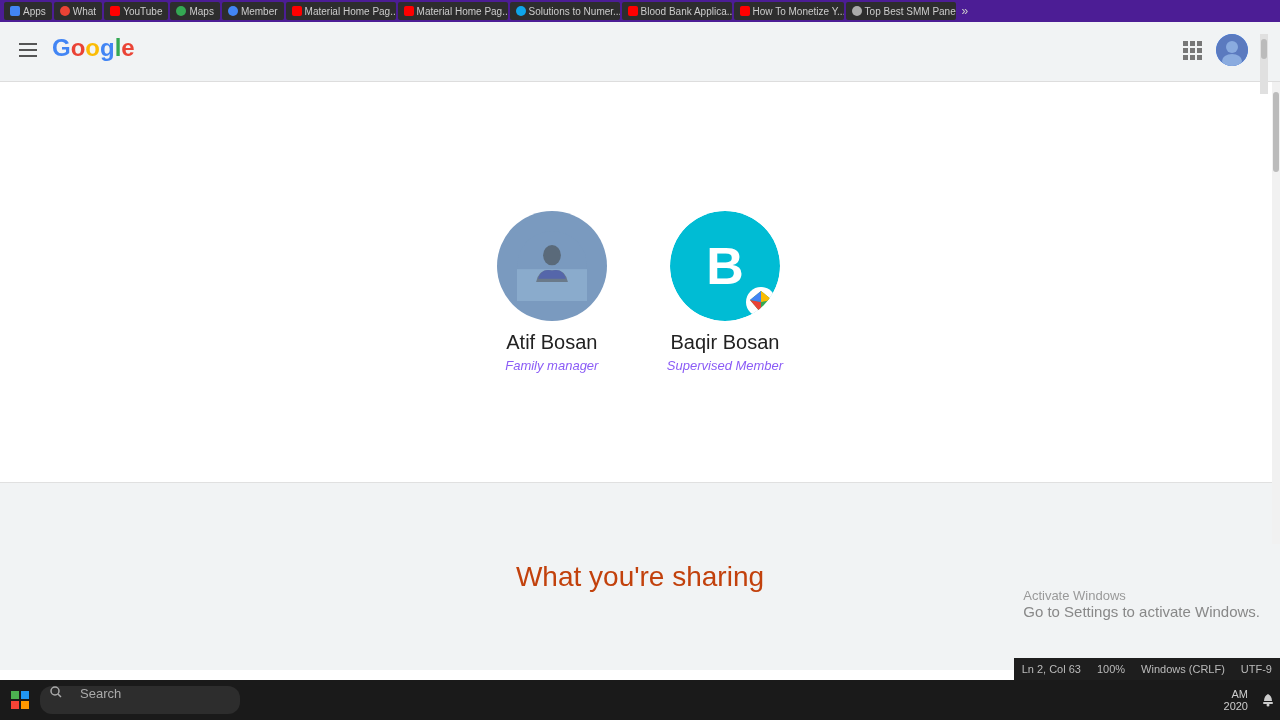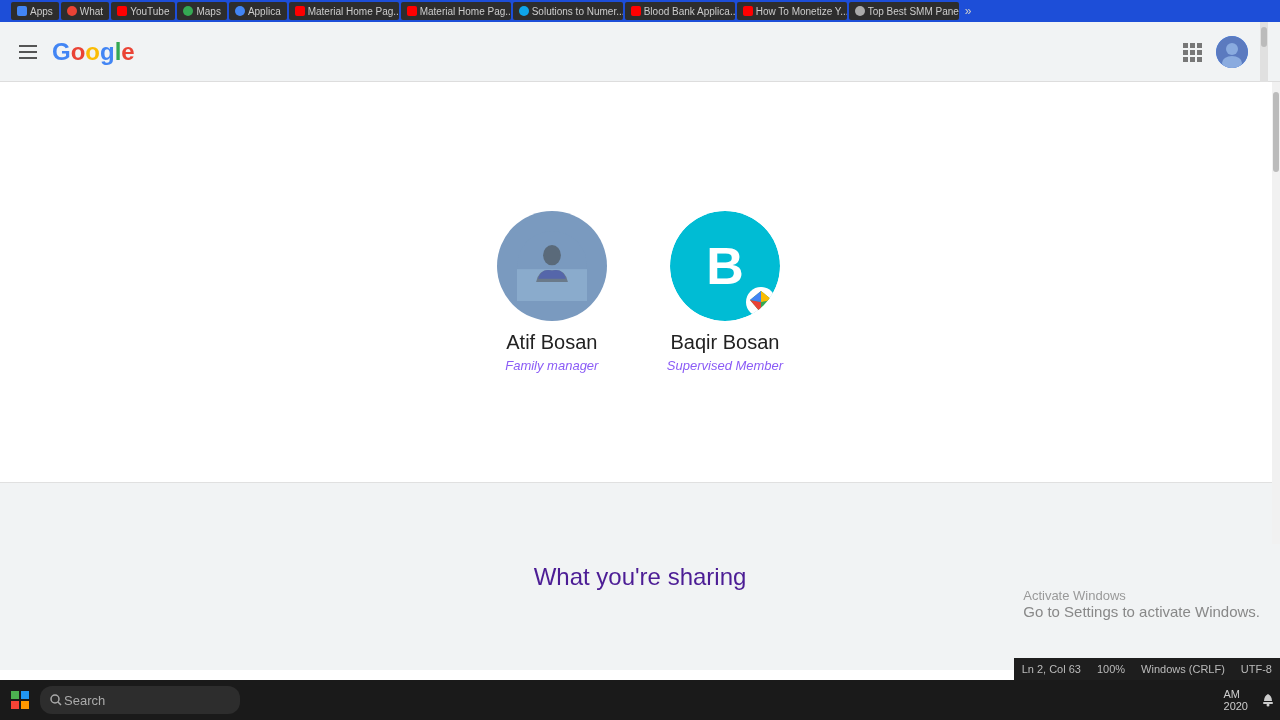--- a/index.html
+++ b/index.html
@@ -1,24 +1,24 @@
 <!DOCTYPE html>
 <html><head>
   <meta charset="utf-8">
   <style>
     * { margin: 0; padding: 0; box-sizing: border-box; }
     body { font-family: Arial, sans-serif; width: 1280px; height: 720px; overflow: hidden; background: #fff; }
 
     
     .taskbar-top {
       height: 22px;
-      background: #1d4ed8;
-      display: flex;
-      align-items: center;
-      padding: 0 11px;
+      background: #4c1d95;
+      display: flex;
+      align-items: center;
+      padding: 0 4px;
       gap: 2px;
     }
     .tab-item {
       display: flex;
       align-items: center;
       gap: 3px;
       background: #2d2d2d;
       color: #ccc;
       font-size: 10px;
       padding: 2px 6px;
@@ -34,22 +34,22 @@
       font-size: 12px;
       padding: 0 4px;
     }
 
     
     .chrome-header {
       height: 60px;
       background: #f1f3f4;
       border-bottom: 1px solid #ddd;
       display: flex;
-      align-items: center;
-      padding: 0 12px;
+      align-items: flex-start;
+      padding: 12px 12px;
       gap: 8px;
     }
     .menu-icon {
       width: 32px;
       height: 32px;
       display: flex;
       flex-direction: column;
       justify-content: center;
       align-items: center;
       gap: 4px;
@@ -188,22 +188,22 @@
     .bottom-section {
       background: #f1f3f4;
       height: 188px;
       display: flex;
       flex-direction: column;
       align-items: center;
       justify-content: center;
       border-top: 1px solid #e0e0e0;
     }
     .sharing-title {
-      font-size: 24px;
-      color: #4c1d95;
+      font-size: 28px;
+      color: #c2410c;
       font-weight: 400;
     }
 
     
     .win-taskbar {
       height: 40px;
       background: #1a1a1a;
       display: flex;
       align-items: center;
       padding: 0 4px;
@@ -221,23 +221,22 @@
       justify-content: center;
       color: white;
       font-size: 16px;
     }
     .win-search {
       background: #2d2d2d;
       border-radius: 12px;
       height: 28px;
       width: 200px;
       display: flex;
-      align-items: center;
       padding: 0 10px;
-      gap: 2px;
+      gap: 18px;
       color: #aaa;
       font-size: 13px;
     }
 
     .status-bar {
       position: absolute;
       bottom: 40px;
       right: 0;
       background: #1e1e1e;
       color: #bbb;
@@ -297,21 +296,21 @@
     <div class="tab-item">
       <span style="width:10px;height:10px;background:#FF0000;display:inline-block;border-radius:2px;flex-shrink:0;"></span>
       <span>YouTube</span>
     </div>
     <div class="tab-item">
       <span style="width:10px;height:10px;background:#34A853;display:inline-block;border-radius:50%;flex-shrink:0;"></span>
       <span>Maps</span>
     </div>
     <div class="tab-item">
       <span style="width:10px;height:10px;background:#4285F4;display:inline-block;border-radius:50%;flex-shrink:0;"></span>
-      <span>Applica</span>
+      <span>Member</span>
     </div>
     <div class="tab-item">
       <span style="width:10px;height:10px;background:#FF0000;display:inline-block;border-radius:2px;flex-shrink:0;"></span>
       <span>Material Home Pag...</span>
     </div>
     <div class="tab-item">
       <span style="width:10px;height:10px;background:#FF0000;display:inline-block;border-radius:2px;flex-shrink:0;"></span>
       <span>Material Home Pag...</span>
     </div>
     <div class="tab-item">
@@ -430,21 +429,21 @@
   </div>
 
   <div class="scrollbar-container">
     <div class="scrollbar-thumb"></div>
   </div>
 
   <div class="status-bar">
     <span>Ln 2, Col 63</span>
     <span>100%</span>
     <span>Windows (CRLF)</span>
-    <span>UTF-8</span>
+    <span>UTF-9</span>
   </div>
 
   <div class="win-taskbar">
     <div class="win-start">
       <svg width="18" height="18" viewBox="0 0 18 18">
         <rect x="0" y="0" width="8" height="8" fill="#4CAF50"></rect>
         <rect x="10" y="0" width="8" height="8" fill="#2196F3"></rect>
         <rect x="0" y="10" width="8" height="8" fill="#F44336"></rect>
         <rect x="10" y="10" width="8" height="8" fill="#FF9800"></rect>
       </svg>
@@ -452,21 +451,21 @@
     <div class="win-search">
       <svg width="12" height="12" viewBox="0 0 12 12">
         <circle cx="5" cy="5" r="4" fill="none" stroke="#aaa" stroke-width="1.5"></circle>
         <line x1="8" y1="8" x2="11" y2="11" stroke="#aaa" stroke-width="1.5"></line>
       </svg>
       <span style="color:#aaa;font-size:13px;">Search</span>
     </div>
 
     <div style="flex:1;"></div>
 
-    <div style="display:flex;flex-direction:column;align-items:flex-start;color:#ccc;font-size:11px;margin-right:8px;">
+    <div style="display:flex;flex-direction:column;align-items:flex-end;color:#ccc;font-size:11px;margin-right:8px;">
       <span>AM</span>
       <span>2020</span>
     </div>
 
     <div style="display:flex;gap:6px;align-items:center;">
       <svg width="16" height="16" viewBox="0 0 16 16">
         <rect x="3" y="10" width="10" height="2" rx="1" fill="#ccc"></rect>
         <path d="M8 2 Q12 4 12 9 L4 9 Q4 4 8 2Z" fill="#ccc"></path>
         <circle cx="8" cy="13" r="1.5" fill="#ccc"></circle>
       </svg>

